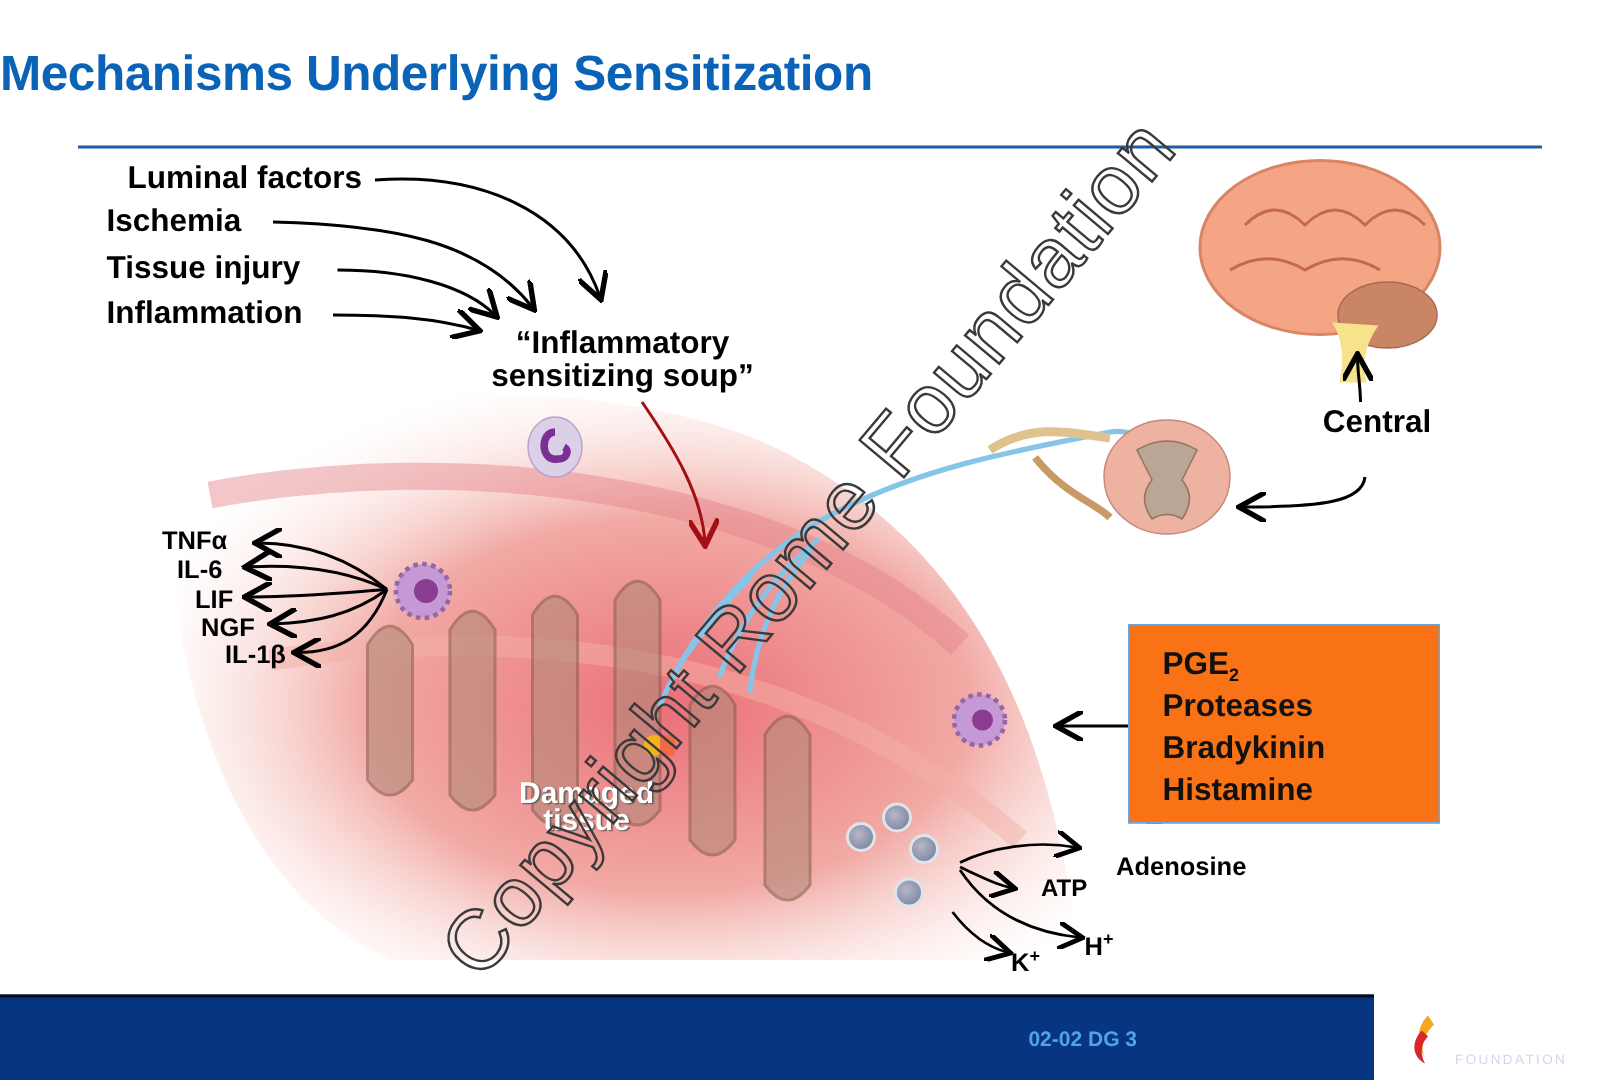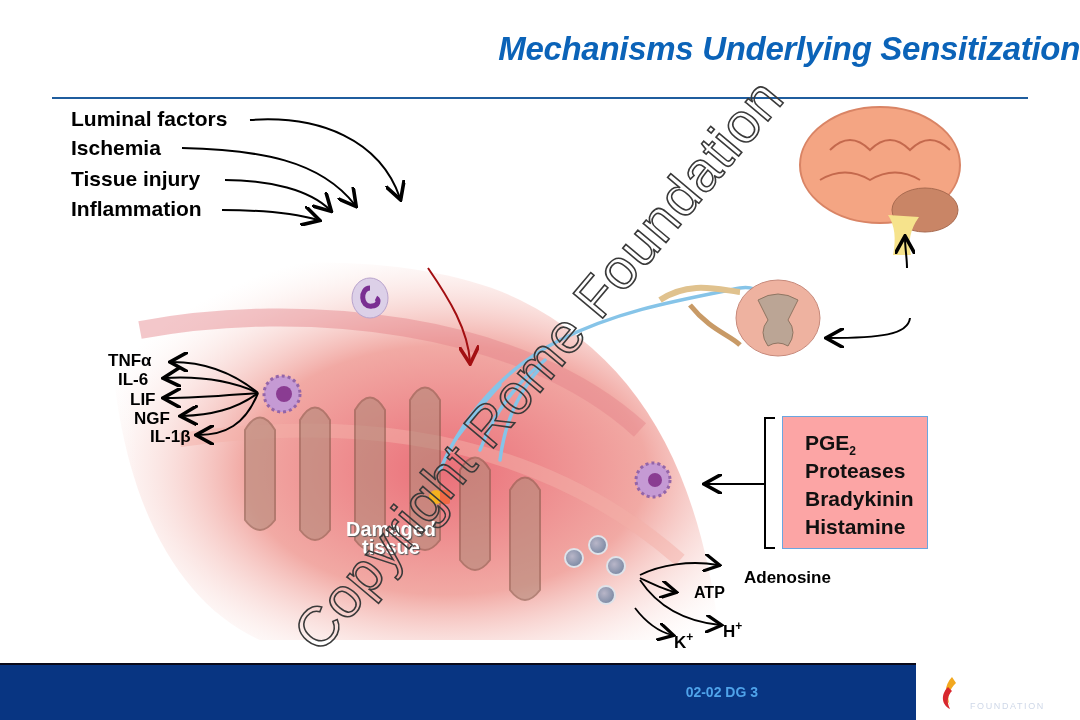--- a/index.html
+++ b/index.html
@@ -1,29 +1,29 @@
 <!DOCTYPE html>
 <html><head>
 <meta charset="utf-8">
 <style>
   html, body { margin:0; padding:0; }
   body { width:1080px; height:720px; position:relative; overflow:hidden; background:#ffffff;
          font-family:"Liberation Sans", sans-serif; }
-  .title { position:absolute; left:0; width:1080px; top:30px; text-align:right;
-           font-size:33px; font-weight:bold; color:#0b63b8; letter-spacing:-0.3px;font-style:italic; }
+  .title { position:absolute; left:0; width:1080px; top:30px; text-align:left;
+           font-size:33px; font-weight:bold; color:#0b63b8; letter-spacing:-0.3px; }
   .rule { position:absolute; left:52px; top:97px; width:976px; height:2px; background:#1f5d9e; }
   .illus { position:absolute; left:0; top:0; }
   .lbl { position:absolute; font-weight:bold; color:#000; white-space:nowrap; }
   .big { font-size:21px; }
   .sm  { font-size:17px; }
   .soup { position:absolute; left:300px; top:218px; width:230px; text-align:center; font-size:21px; font-weight:bold; line-height:22px; }
   .central { position:absolute; left:838px; top:270px; width:160px; text-align:center; font-size:21px; font-weight:bold; line-height:24px; }
   .damaged { position:absolute; left:341px; top:520px; width:100px; text-align:center; font-size:20px; font-weight:bold; color:#fff; line-height:18px;
              text-shadow:1px 1px 1px #555; }
-  .mediators { position:absolute; left:782px; top:416px; width:146px; height:133px; background:#fca5a5; border:1px solid #6aa6e0; box-sizing:border-box; }
+  .mediators { position:absolute; left:752px; top:416px; width:208px; height:133px; background:#f97316; border:1px solid #6aa6e0; box-sizing:border-box; }
   .mediators .item { position:absolute; left:22px; font-size:21px; font-weight:bold; color:#111; }
   .footer { position:absolute; left:0; top:663px; width:916px; height:57px; background:#083582; border-top:2px solid #0a0a1a; box-sizing:border-box; }
   .slide-id { position:absolute; right:158px; top:19px; color:#4fa3ea; font-size:14px; font-weight:bold; }
   .logo { position:absolute; left:938px; top:8px; width:120px; height:44px; }
   .logo-word { position:absolute; left:30px; top:-3px; color:#fff; font-size:29px; font-weight:bold; letter-spacing:-1px; }
   .logo-sub { position:absolute; left:32px; top:28px; color:#cfd8e8; font-size:9px; letter-spacing:1.6px; }
   .watermark { position:absolute; left:210px; top:345px; font-size:56px; color:rgba(40,40,40,0.0); 
                -webkit-text-stroke:1.6px #3a3a3a; transform:rotate(-50deg); transform-origin:left center; white-space:nowrap; letter-spacing:1px; }
 </style>
 </head>
@@ -142,40 +142,43 @@
   </g>
 
   <g fill="none" stroke="#000" stroke-width="1.8" marker-end="url(#ah)">
     <path d="M640,575 C660,565 690,560 718,565"></path>
     <path d="M640,578 C655,585 665,590 675,592"></path>
     <path d="M640,580 C660,610 690,622 720,625"></path>
     <path d="M635,608 C648,625 660,632 672,635"></path>
   </g>
 </svg>
 
-<div class="lbl big" style="left:71px;top:107px;">Luminal factors</div>
+<div class="lbl big" style="left:85px;top:107px;">Luminal factors</div>
 <div class="lbl big" style="left:71px;top:136px;">Ischemia</div>
 <div class="lbl big" style="left:71px;top:167px;">Tissue injury</div>
 <div class="lbl big" style="left:71px;top:197px;">Inflammation</div>
 
 <div class="soup">
+  <div>“Inflammatory</div>
+  <div>sensitizing soup”</div>
 </div>
 
 <div class="lbl sm" style="left:108px;top:351px;">TNFα</div>
 <div class="lbl sm" style="left:118px;top:370px;">IL-6</div>
 <div class="lbl sm" style="left:130px;top:390px;">LIF</div>
 <div class="lbl sm" style="left:134px;top:409px;">NGF</div>
 <div class="lbl sm" style="left:150px;top:427px;">IL-1β</div>
 
 <div class="damaged">
   <div>Damaged</div>
   <div>tissue</div>
 </div>
 
 <div class="central">
+  <div>Central</div>
 </div>
 
 <div class="mediators">
   <div class="item" style="top:14px;"><span>PGE</span><sub style="font-size:12px;">2</sub></div>
   <div class="item" style="top:42px;">Proteases</div>
   <div class="item" style="top:70px;">Bradykinin</div>
   <div class="item" style="top:98px;">Histamine</div>
 </div>
 
 <div class="lbl sm" style="left:719px;top:568px;font-size:17px;margin-left:25px;">Adenosine</div>

